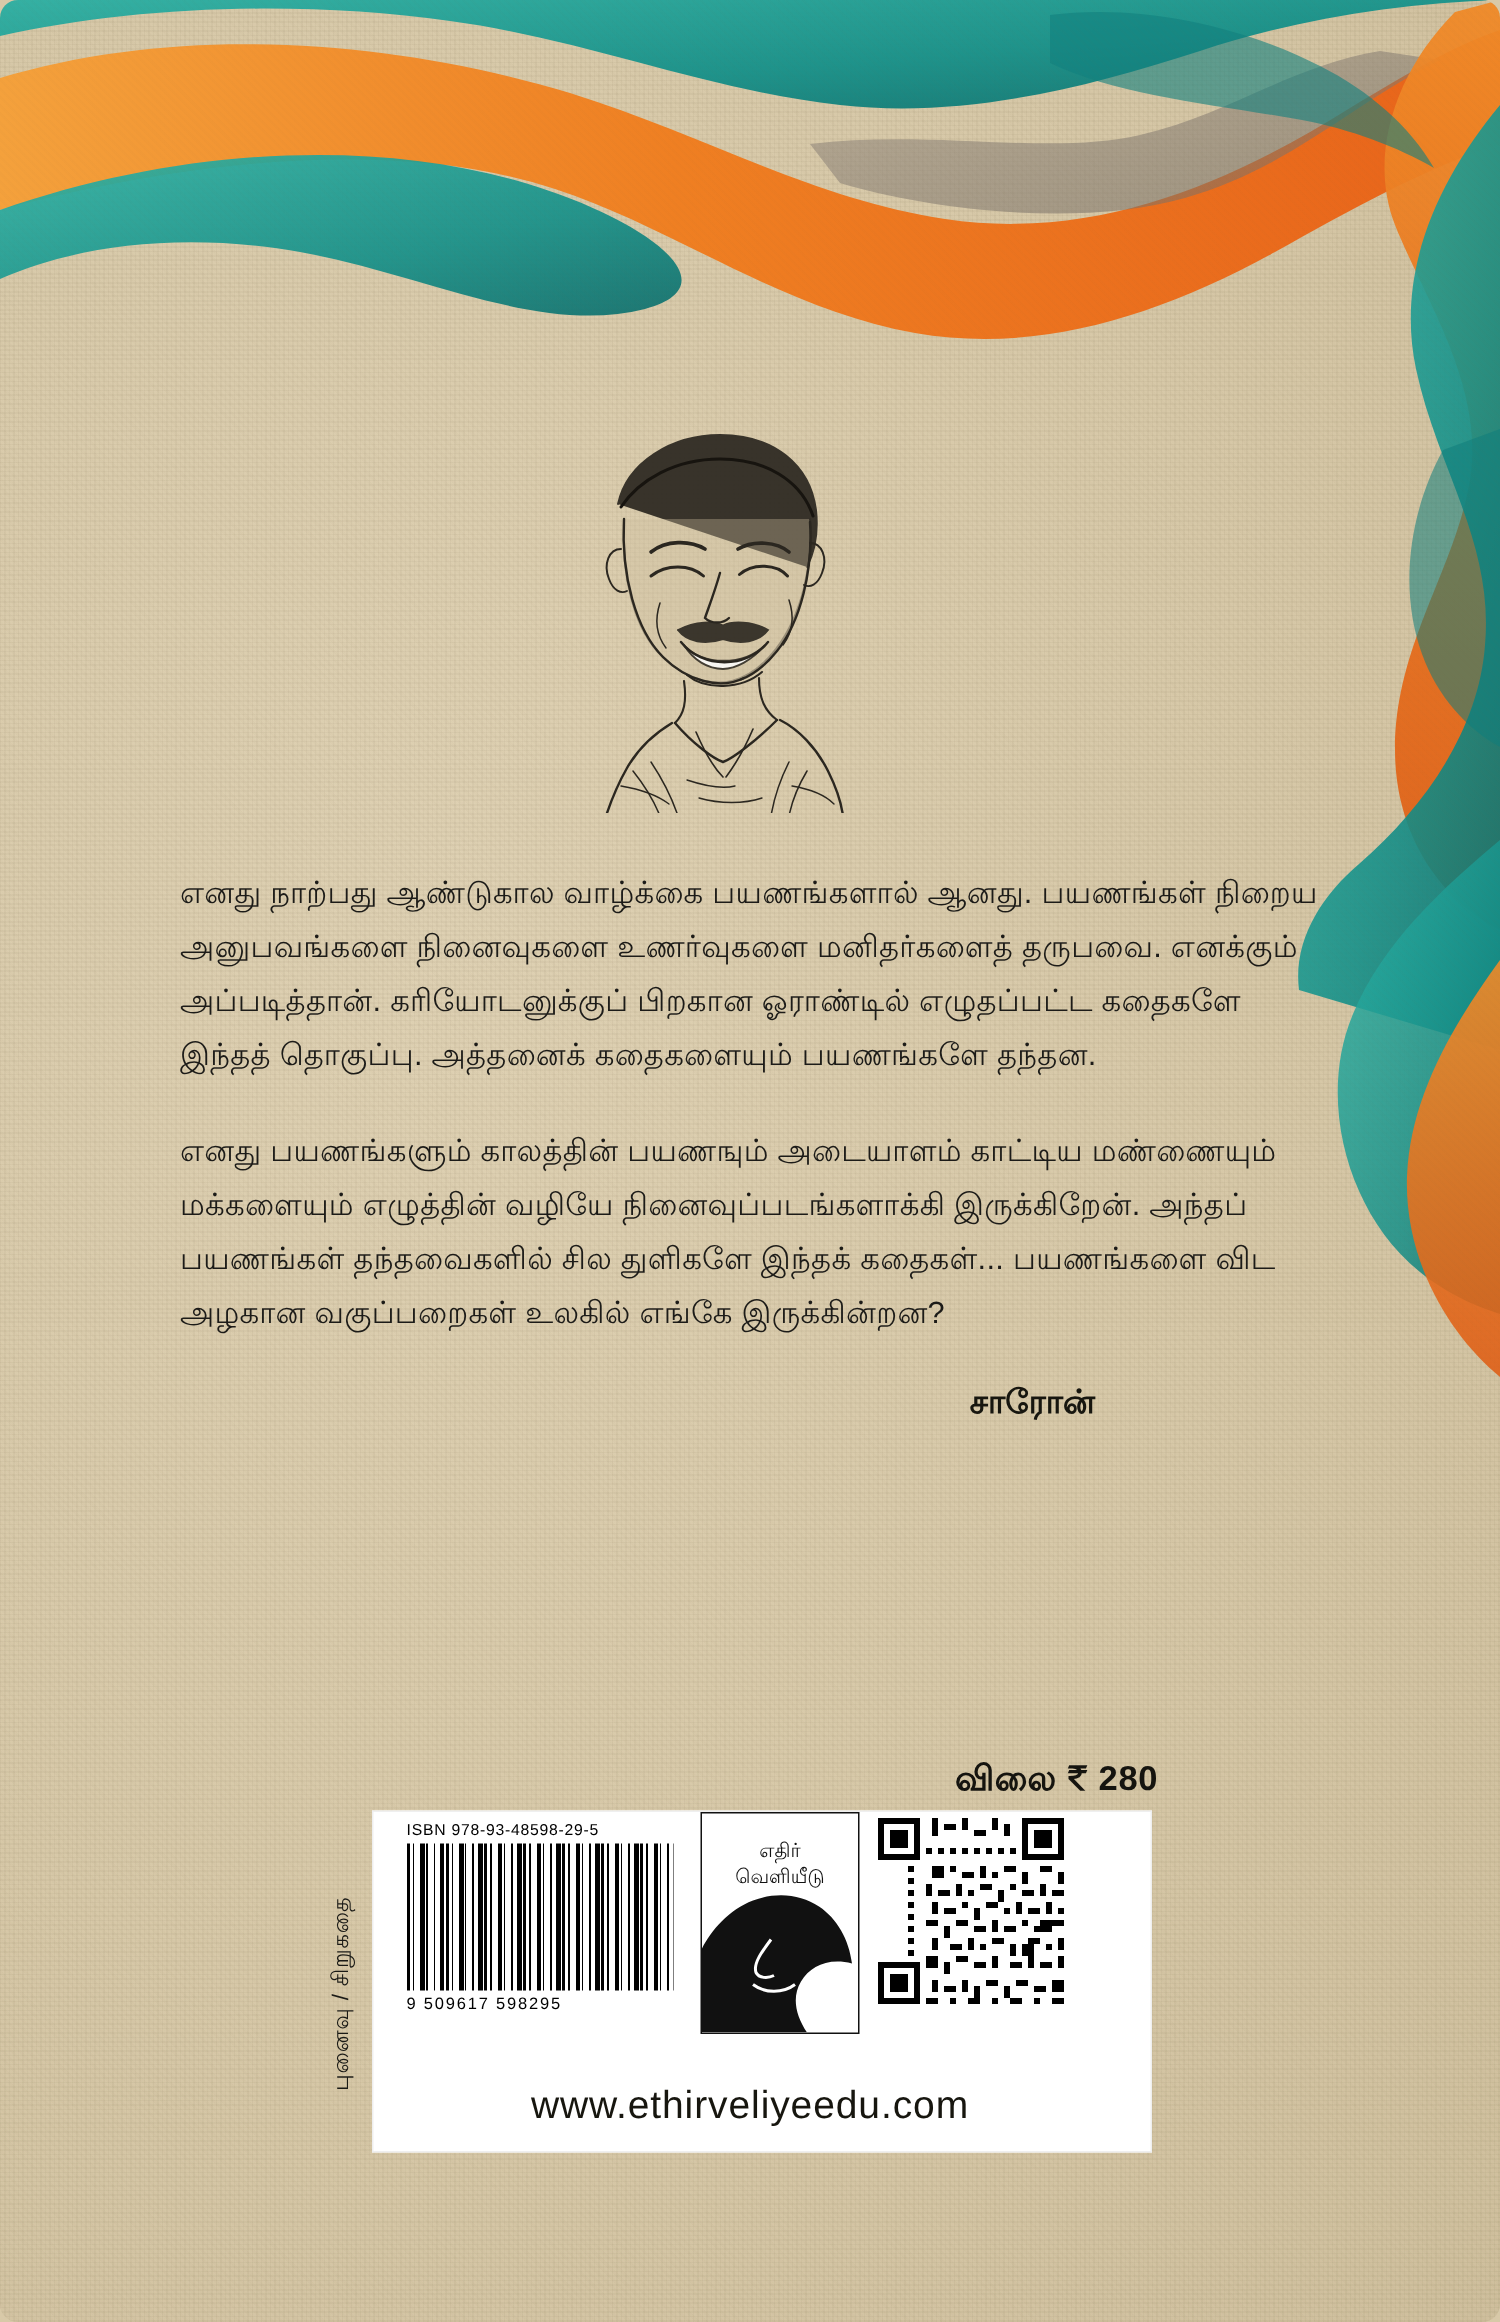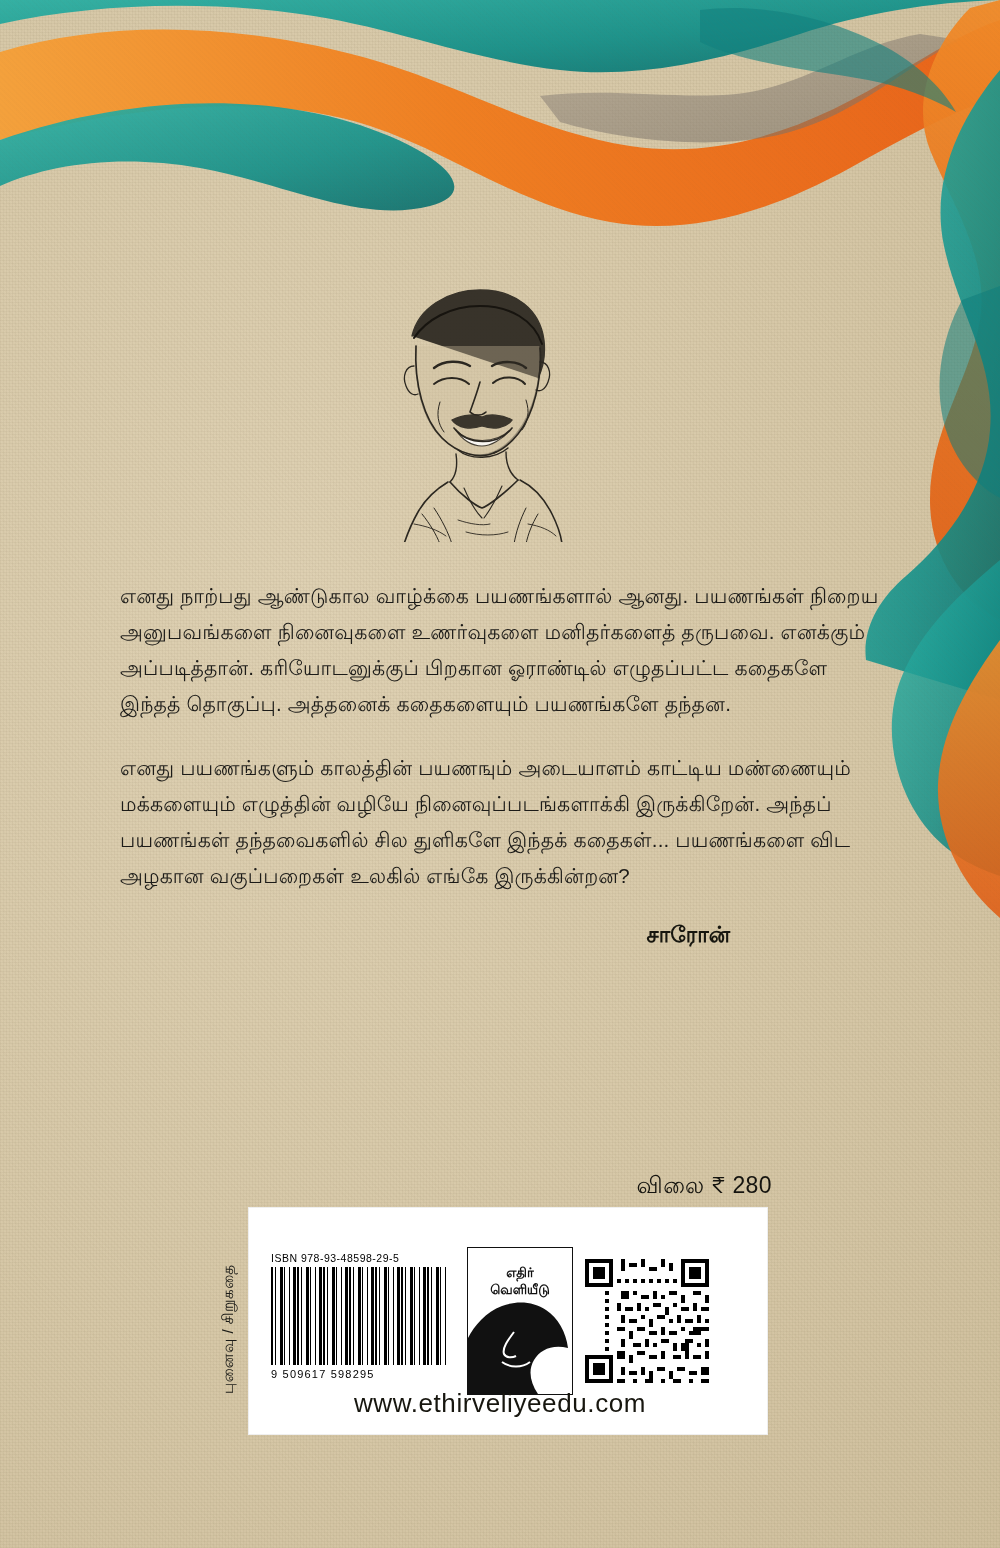--- a/index.html
+++ b/index.html
@@ -17,20 +17,21 @@
   
   .page {
     position: relative;
     width: 1000px;
     height: 1548px;
     background:
       repeating-linear-gradient(0deg, rgba(0,0,0,0.025) 0px, rgba(0,0,0,0.025) 1px, rgba(255,255,255,0.02) 1px, rgba(255,255,255,0.02) 3px),
       repeating-linear-gradient(90deg, rgba(0,0,0,0.025) 0px, rgba(0,0,0,0.025) 1px, rgba(255,255,255,0.02) 1px, rgba(255,255,255,0.02) 3px),
       radial-gradient(ellipse at 30% 40%, #ddcfb0 0%, #d5c6a4 55%, #cdbd99 100%);
     overflow: hidden;
+    border-radius: 12px;
   }
 
   
   .art-layer {
     position: absolute;
     inset: 0;
     pointer-events: none;
   }
   .art-layer svg { display: block; }
 
@@ -77,21 +78,21 @@
     font-weight: bold;
     color: #17160f;
   }
 
   
   .price {
     position: absolute;
     right: 228px;
     top: 1172px;
     font-size: 23px;
-    font-weight: normal;
+    font-weight: bold;
     color: #15140f;
     letter-spacing: .4px;
   }
 
   
   .genre-vertical {
     position: absolute;
     left: 218px;
     top: 1214px;
     height: 180px;
@@ -107,21 +108,20 @@
   
   .barcode-panel {
     position: absolute;
     left: 248px;
     top: 1207px;
     width: 520px;
     height: 228px;
     background: #fff;
     border: 1px solid #efefef;
     display: flex;
-    align-items: center;
     padding: 0 10px;
     box-sizing: border-box;
     gap: 8px;
   }
   .barcode-block {
     width: 200px;
     height: 150px;
     position: relative;
     display: flex;
     flex-direction: column;
@@ -161,21 +161,21 @@
     background: #fff;
     flex: none;
   }
   .pub-logo .logo-name {
     position: absolute;
     top: 16px;
     left: 0;
     right: 0;
     text-align: center;
     font-size: 13px;
-    font-weight: bold;
+    font-weight: normal;
     line-height: 17px;
     color: #111;
     z-index: 3;
   }
   .pub-logo .head-silhouette {
     position: absolute;
     bottom: 0;
     left: 0;
     width: 104px;
     height: 96px;

